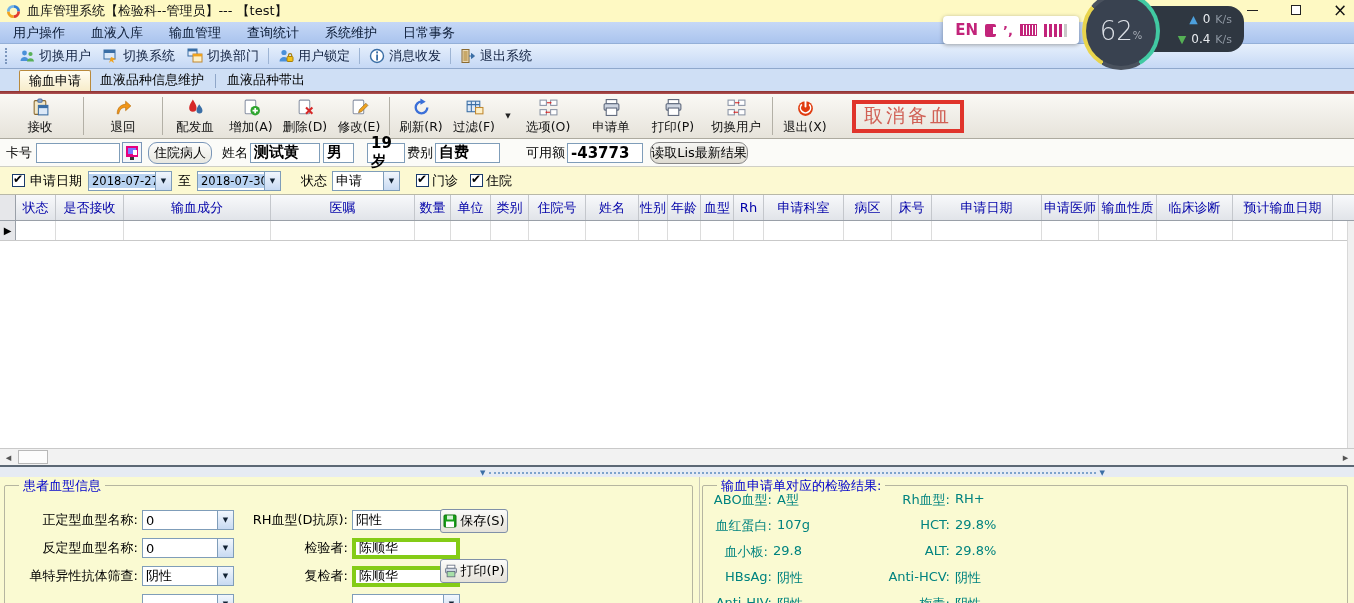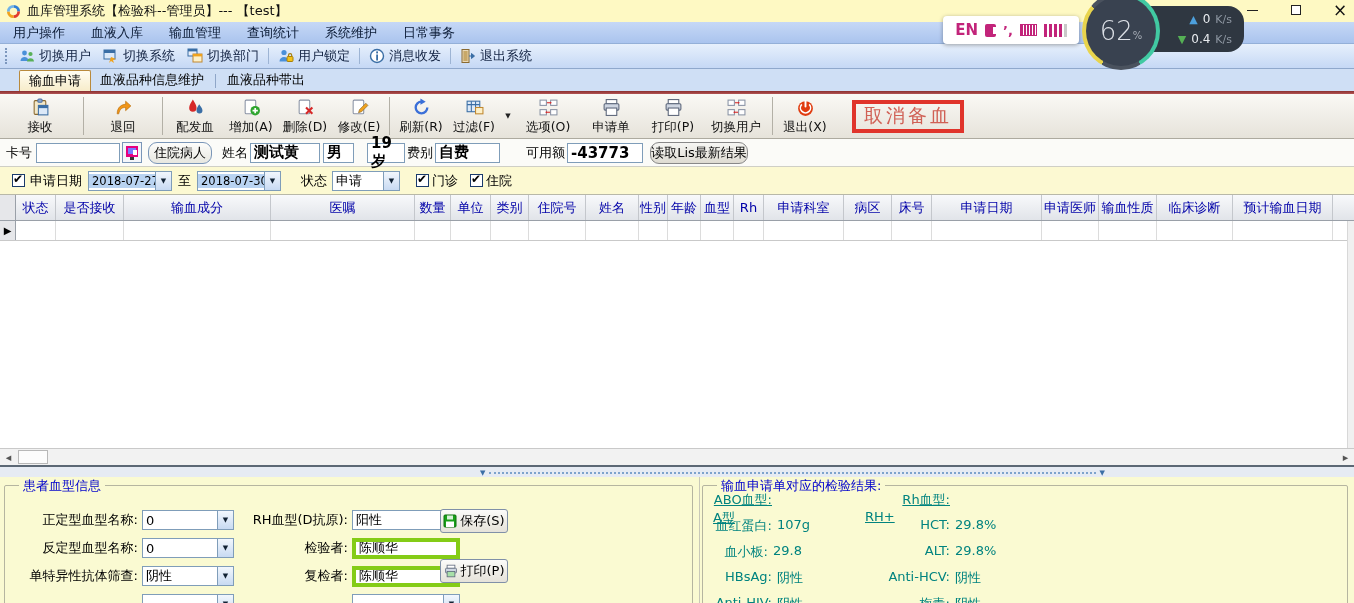--- a/index.html
+++ b/index.html
@@ -93,21 +93,21 @@
 .bpanel.right{flex:1;}
 .fset{position:absolute;left:4px;right:6px;top:8px;height:150px;border:1px solid #b5b5a0;border-radius:2px;}
 .legend{position:absolute;top:-9px;left:14px;background:#fafad2;padding:0 4px;font-size:13px;color:#0000cc;}
 .frow{position:absolute;height:22px;display:flex;align-items:center;font-size:13px;}
 .flabel{text-align:right;flex:none;}
 .field{border:4px solid #84cc16;background:#fff;height:21px;display:flex;align-items:center;padding:0 3px;font-size:13px;flex:none;}
 .sbtn{position:absolute;width:68px;height:24px;border:1px solid #8090a8;border-radius:3px;background:linear-gradient(#fbfbf9,#e5e2d9);display:flex;align-items:center;justify-content:center;gap:3px;font-size:13px;}
 .lab-row{position:absolute;display:flex;font-size:13px;color:#00837f;}
 .lab-label{text-align:right;flex:none;}
 .lab-value{margin-left:5px;}
-.lab-row.u{text-decoration:underline;flex-direction:column;}
+.lab-row.u{}
 
 
 .ime-pill{position:absolute;left:943px;top:16px;width:136px;height:28px;background:#fff;border-radius:4px;box-shadow:0 1px 4px rgba(0,0,0,.35);display:flex;align-items:center;justify-content:center;gap:7px;z-index:20;color:#c2247a;}
 .ime-lang{font-weight:700;font-size:15px;}
 .ime-block{width:11px;height:13px;background:#c2247a;border-radius:2px;position:relative;}
 .ime-block:after{content:"";position:absolute;right:0;top:3px;width:3px;height:7px;background:#fff;}
 .ime-punct{font-weight:700;font-size:13px;}
 .ime-kbd{width:17px;height:12px;border:1px solid #c2247a;background:
  repeating-linear-gradient(90deg,#c2247a 0 2px,#fff 2px 3px);}
 .ime-bars{display:flex;gap:2px;align-items:flex-end;}

